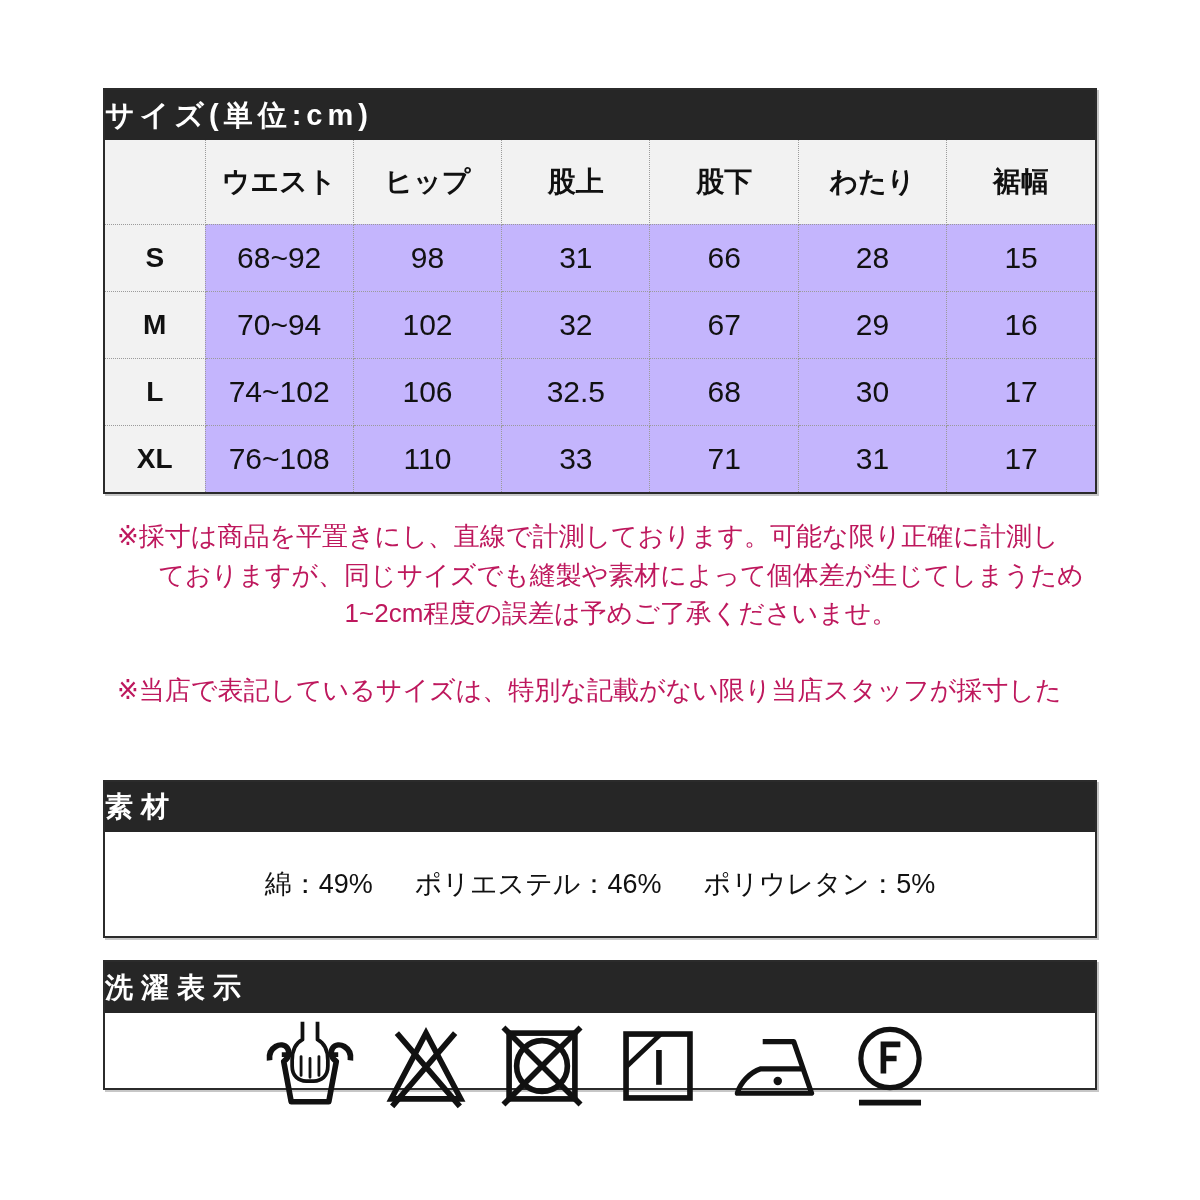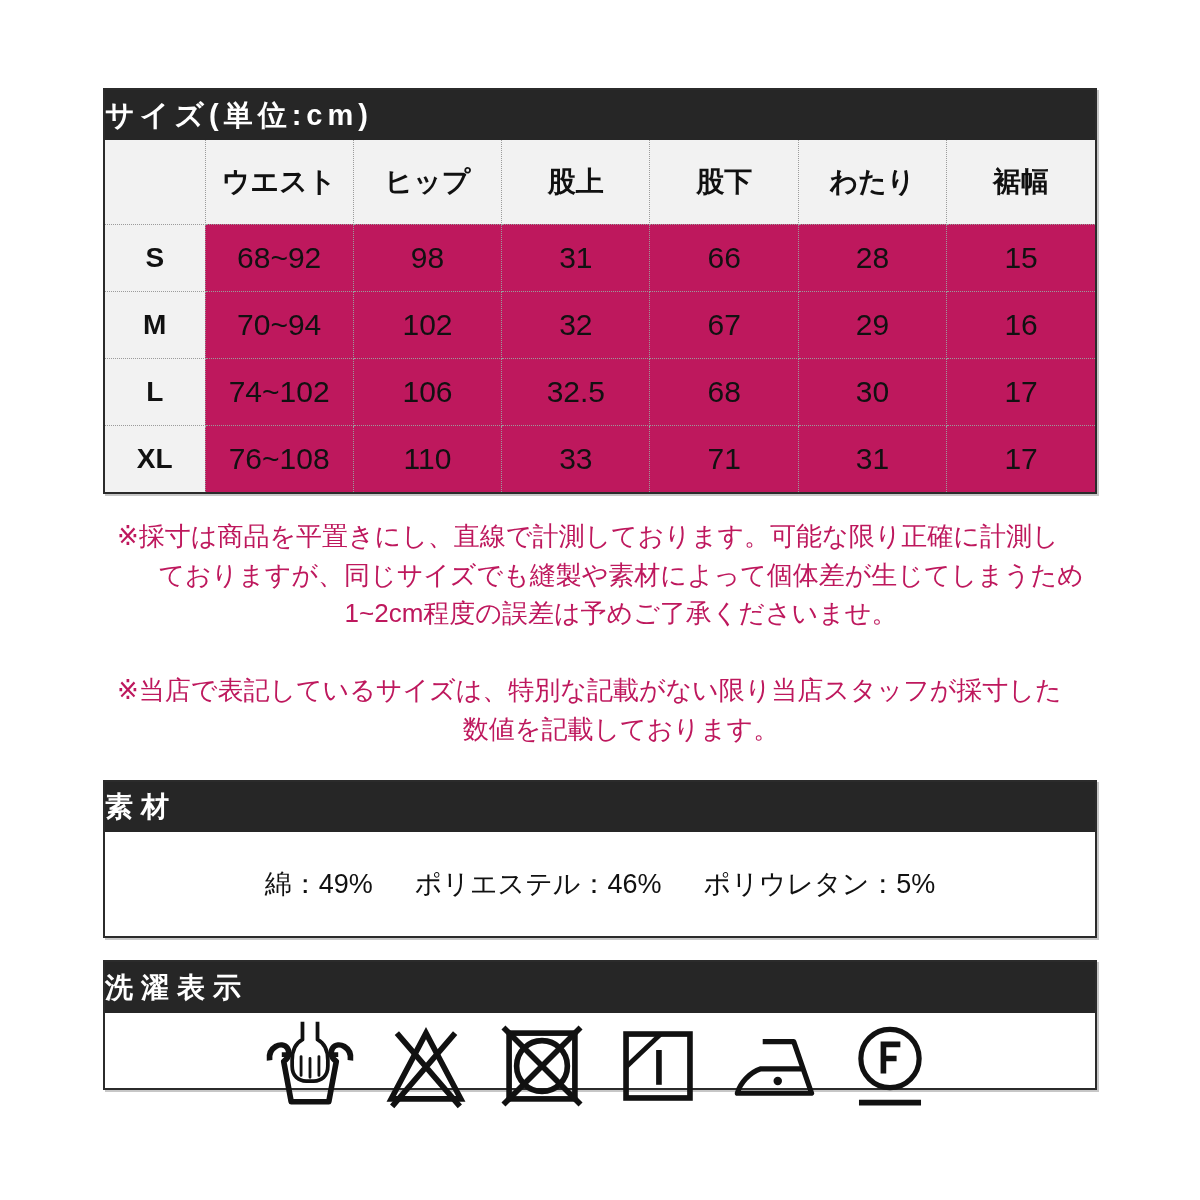--- a/index.html
+++ b/index.html
@@ -26,21 +26,21 @@
   #size-section .band { height:50px; line-height:50px; font-size:29px; }
   table.size-table { width:100%; border-collapse:collapse; table-layout:fixed;border-radius:22px; }
   table.size-table col.c-label { width:100px; }
   table.size-table th, table.size-table td {
     border:1px dotted #9b9b9b; text-align:center; vertical-align:middle; padding:0;
   }
   table.size-table thead tr { height:84px; }
   table.size-table tbody tr { height:67px; }
   table.size-table thead th { background:#f2f2f2; font-size:28px; font-weight:bold; color:#111; }
   table.size-table td.size-label { background:#f2f2f2; font-size:28px; font-weight:bold; }
-  table.size-table td.val { background:#be185d; font-size:30px; font-weight:normal; }
+  table.size-table td.val { background:#c4b5fd; font-size:30px; font-weight:normal; }
   table.size-table tr > *:first-child { border-left:none; }
   table.size-table tr > *:last-child  { border-right:none; }
   table.size-table thead th { border-top:none; }
   table.size-table tbody tr:last-child td { border-bottom:none; }
 
   
   .note { position:absolute; left:117px; width:980px; color:#be185d; }
   #note-1 { top:517px; }
   #note-2 { top:671px; }
   .note-line { font-size:26px; line-height:38.5px; white-space:pre; }
@@ -132,21 +132,20 @@
   </section>
 
   <div class="note" id="note-1">
     <div class="note-line">※採寸は商品を平置きにし、直線で計測しております。可能な限り正確に計測し</div>
     <div class="note-line cont">ておりますが、同じサイズでも縫製や素材によって個体差が生じてしまうため</div>
     <div class="note-line cont">1~2cm程度の誤差は予めご了承くださいませ。</div>
   </div>
 
   <div class="note" id="note-2">
     <div class="note-line">※当店で表記しているサイズは、特別な記載がない限り当店スタッフが採寸した</div>
-    <div class="note-line cont">数値を記載しております。</div>
   </div>
 
   <section class="boxed" id="material-section">
     <div class="band">素材</div>
     <div class="material-content">
       <span>綿：49%</span>
       <span>ポリエステル：46%</span>
       <span>ポリウレタン：5%</span>
     </div>
   </section>

